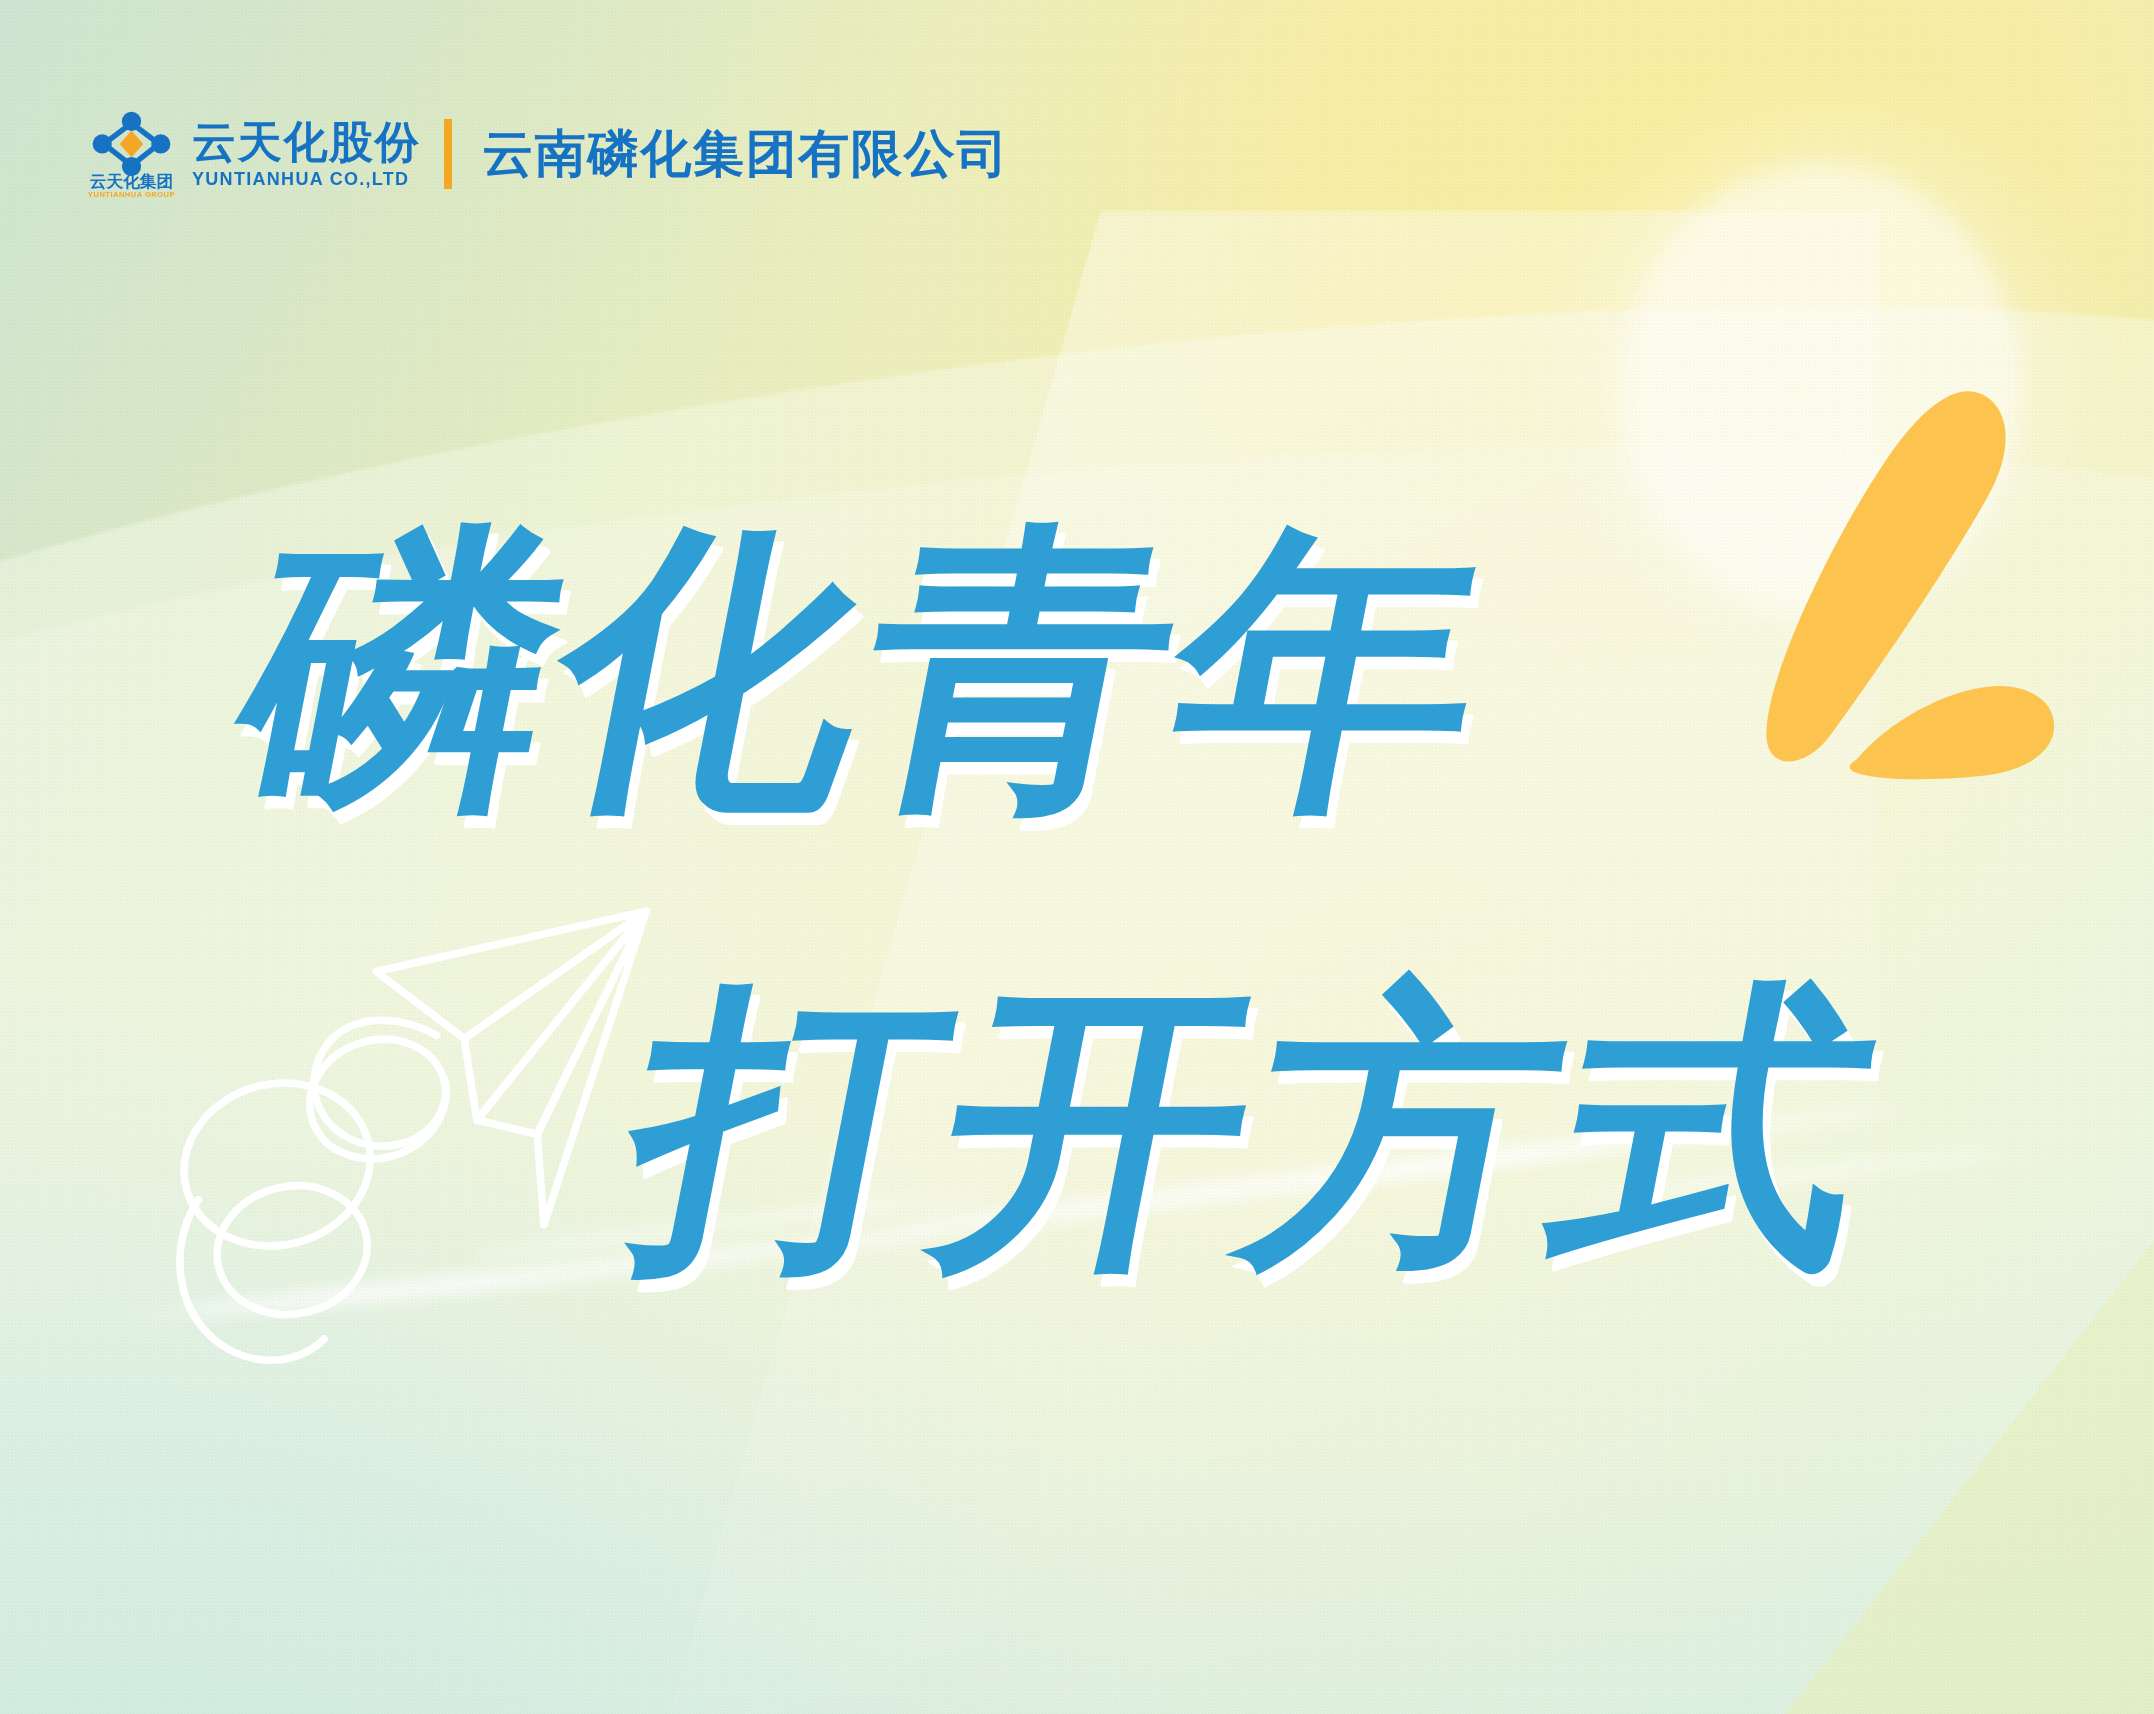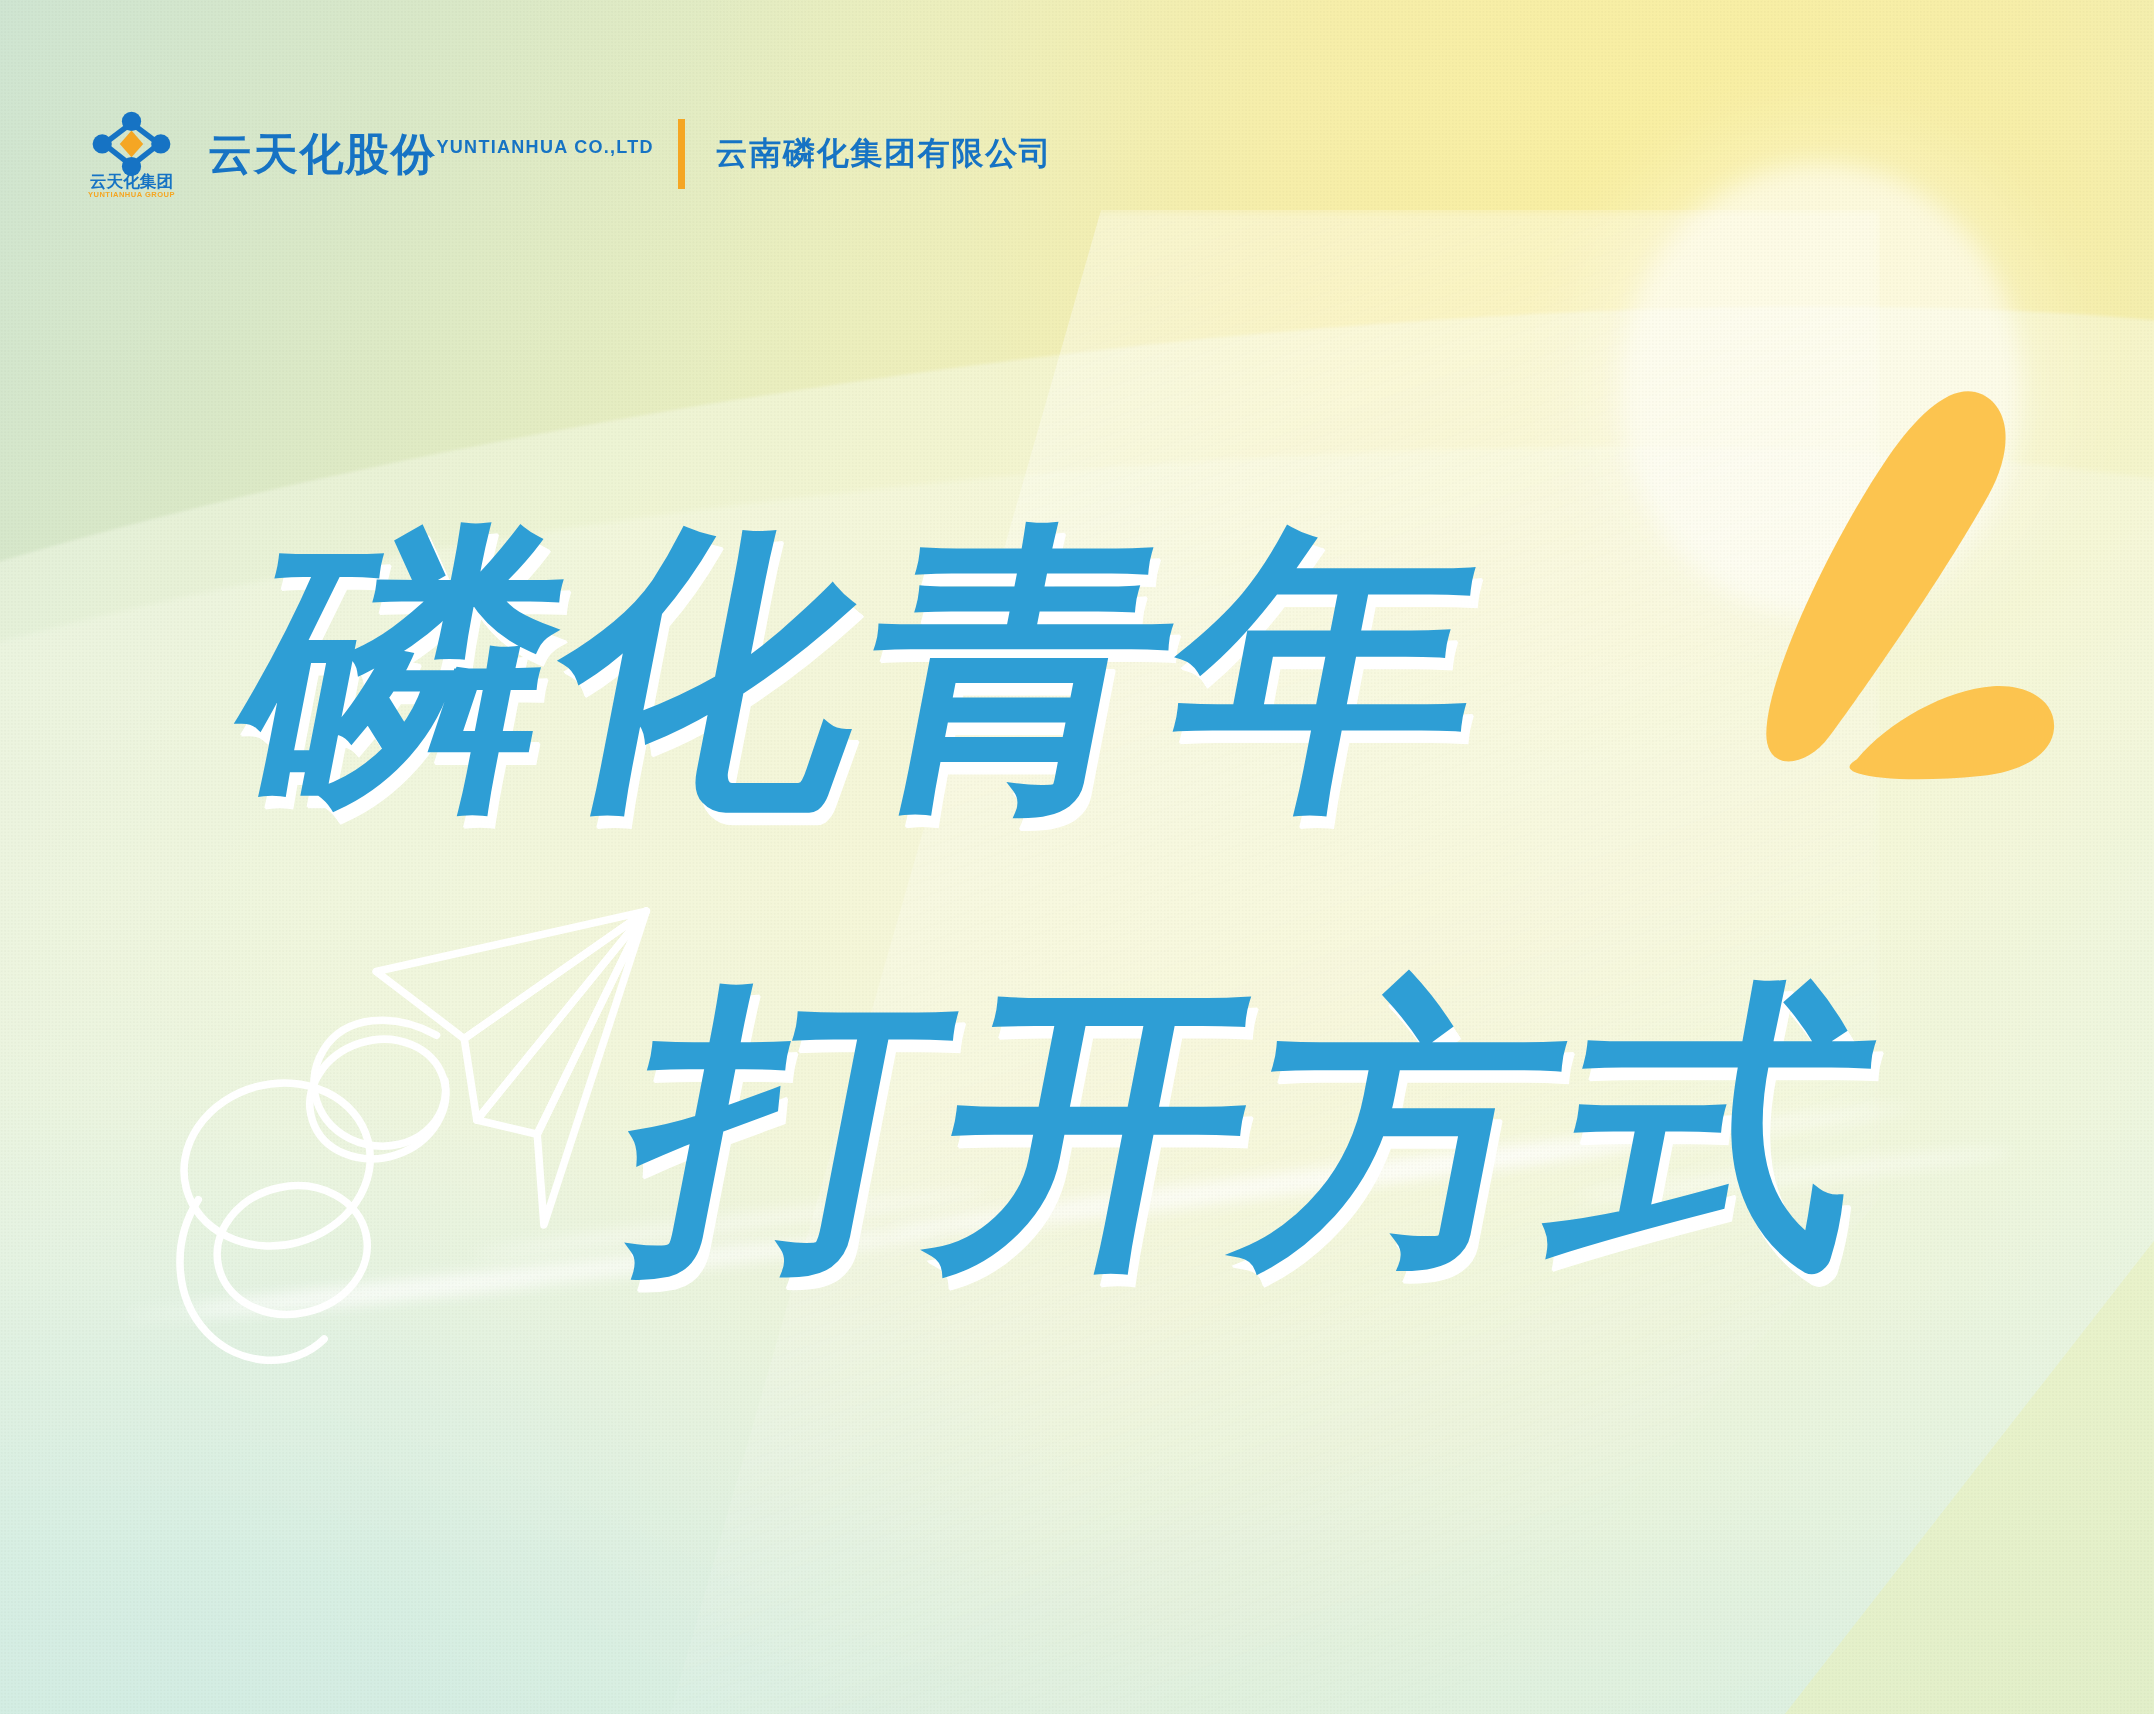--- a/index.html
+++ b/index.html
@@ -140,37 +140,37 @@
 
   
   .header{
     position:absolute;
     left:88px; top:107px;
     display:flex; align-items:center; gap:17px;
     z-index:20;
   }
   .logo-mark{ width:87px; height:94px; position:relative; flex:0 0 auto; }
   .logo-mark svg{ display:block; }
-  .logo-word{ display:flex; flex-direction:row; justify-content:flex-end; line-height:1;margin-left:16px; }
+  .logo-word{ display:flex; flex-direction:column; justify-content:flex-end; line-height:1; }
   .logo-cn{
     font-size:44px; font-weight:bold; color:#1673c4;
     letter-spacing:1.7px; white-space:nowrap;
     font-family:"Liberation Sans","DejaVu Sans",sans-serif;
   }
   .logo-en{
     font-size:18px; font-weight:bold; color:#1673c4;
     letter-spacing:1.3px; margin-top:5.9px; white-space:nowrap;
     font-family:"Liberation Sans","DejaVu Sans",sans-serif;
   }
   .divider-bar{
     width:7.6px; height:70px; background:#f5a623; flex:0 0 auto;
     margin:0 13.4px 0 6.7px;
   }
   .company-name{
-    font-size:32px; font-weight:bold; color:#1673c4;
+    font-size:51px; font-weight:bold; color:#1673c4;
     letter-spacing:1.7px; white-space:nowrap;
     font-family:"Liberation Sans","DejaVu Sans",sans-serif;
   }
 
   
   .decor-svg{ position:absolute; inset:0; width:2155px; height:1714px; z-index:12; pointer-events:none; }
 
   
   .title-block{ position:absolute; left:0; top:0; width:2155px; height:1714px; z-index:18; }
   .title-line{

